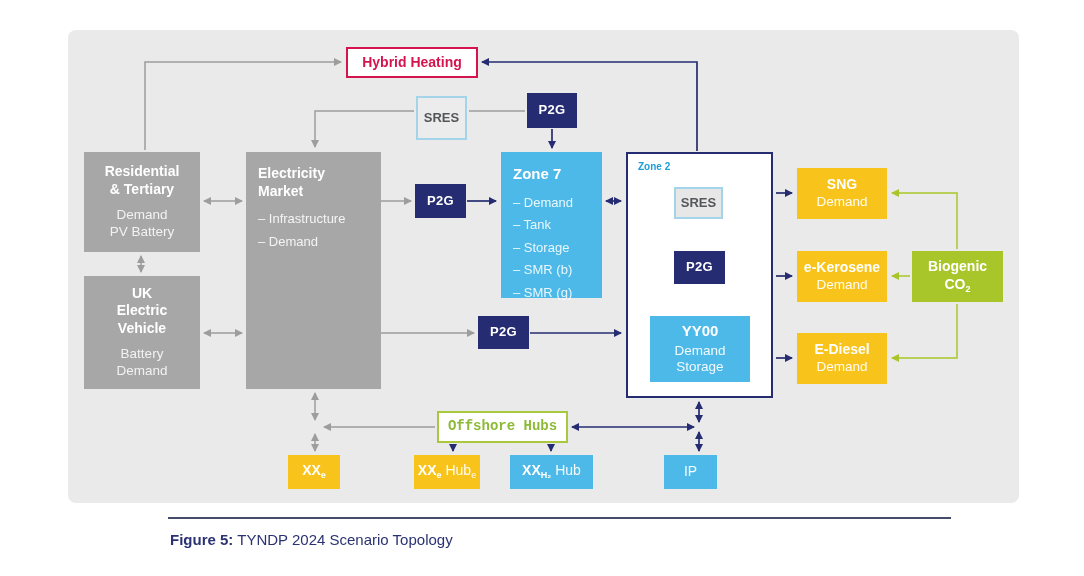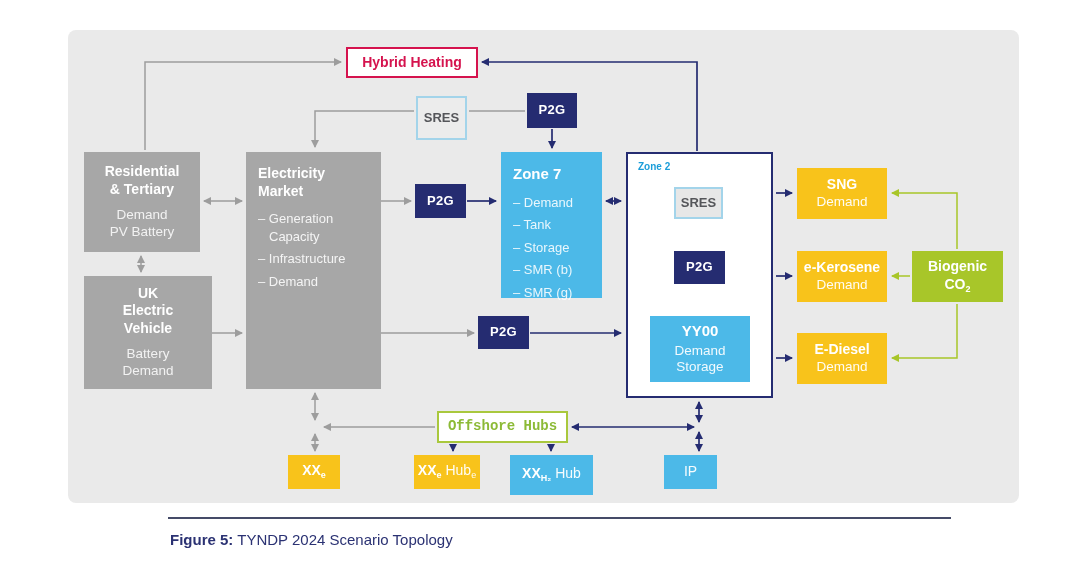--- a/index.html
+++ b/index.html
@@ -117,33 +117,32 @@
   <span>P2G</span>
 </div>
 
 <div class="node graybox" style="left:84px;top:152px;width:116px;height:100px;">
   <div class="t pre">Residential
 &amp; Tertiary</div>
   <div class="b pre">Demand
 PV Battery</div>
 </div>
 
-<div class="node graybox" style="left:84px;top:276px;width:128px;height:113px;">
+<div class="node graybox" style="left:84px;top:276px;width:116px;height:113px;">
   <div class="t pre">UK
 Electric
 Vehicle</div>
   <div class="b pre">Battery
 Demand</div>
 </div>
 
 <div class="node graybox listbox" style="left:246px;top:152px;width:135px;height:237px;">
   <div class="t pre">Electricity
 Market</div>
   <div class="items">
-    <div>– Generation Capacity</div>
     <div>– Infrastructure</div>
     <div>– Demand</div>
   </div>
 </div>
 
 <div class="node navybox" style="left:415px;top:184px;width:51px;height:34px;">
   <span>P2G</span>
 </div>
 
 <div class="node navybox" style="left:478px;top:316px;width:51px;height:33px;">
@@ -204,21 +203,21 @@
 </div>
 
 <div class="node yellowbox subbox" style="left:288px;top:455px;width:52px;height:34px;">
   <span><span class="bold">XX</span><sub class="bold">e</sub></span>
 </div>
 
 <div class="node yellowbox subbox" style="left:414px;top:455px;width:66px;height:34px;">
   <span><span class="bold">XX</span><sub class="bold">e</sub><span class="reg">&nbsp;</span><span class="reg">Hub</span><sub class="reg">e</sub></span>
 </div>
 
-<div class="node bluebox subbox" style="left:510px;top:455px;width:83px;height:40px;">
+<div class="node bluebox subbox" style="left:510px;top:455px;width:83px;height:34px;">
   <span><span class="bold">XX</span><sub class="bold">H₂</sub><span class="reg">&nbsp;</span><span class="reg">Hub</span></span>
 </div>
 
 <div class="node bluebox" style="left:664px;top:455px;width:53px;height:34px;font-size:14px;color:rgba(255,255,255,0.95);">
   <span>IP</span>
 </div>
 
 <div class="divider"></div>
 <div class="caption">
   <span class="lbl">Figure 5:</span><span> TYNDP 2024 Scenario Topology</span>

